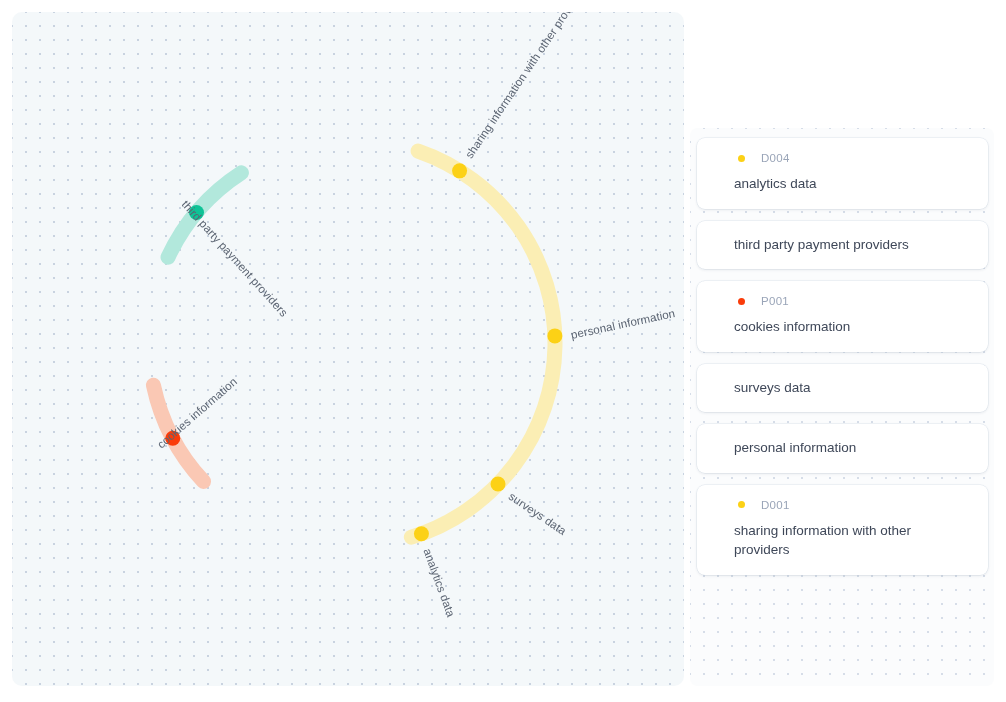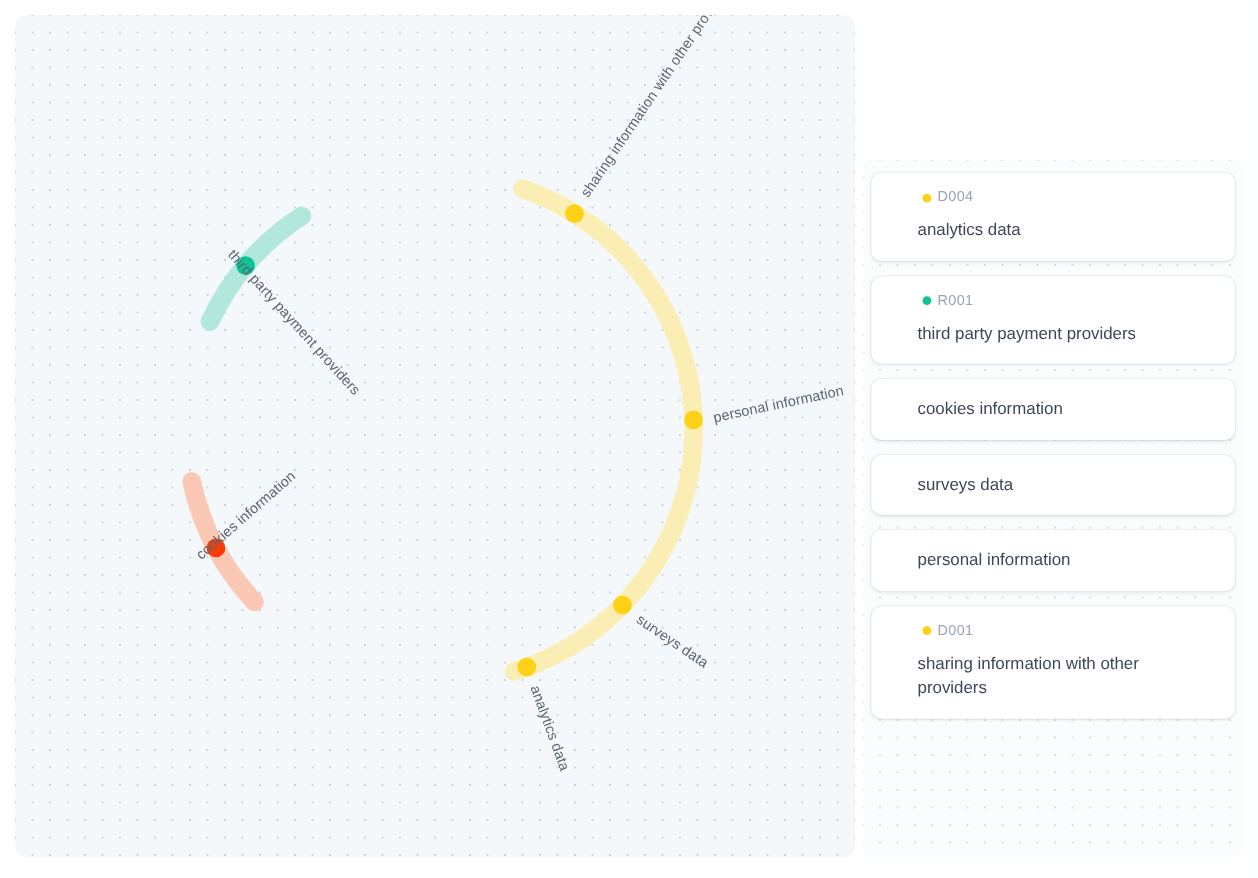--- a/index.html
+++ b/index.html
@@ -79,21 +79,21 @@
     background: #ffffff;
     border-radius: 8px;
     box-shadow: 0 1px 3px rgba(40, 60, 90, 0.10), 0 0 0 0.5px rgba(210, 220, 232, 0.55);
     padding: 14px 18px 15px 18px;
     box-sizing: border-box;
   }
 
   .legend-head {
     display: flex;
     align-items: center;
-    gap: 5px;
+    gap: 16px;
     margin-bottom: 10px;
     padding-left: 23px;
   }
 
   .legend-dot {
     width: 7px;
     height: 7px;
     border-radius: 50%;
     flex: 0 0 auto;
   }
@@ -141,27 +141,27 @@
   <div id="sidebar-panel">
     <div id="legend-list">
         <div class="legend-card">
           <div class="legend-head">
             <span class="legend-dot" style="background: rgb(252, 209, 22);"></span>
             <span class="legend-code">D004</span>
           </div>
           <div class="legend-label">analytics data</div>
         </div>
         <div class="legend-card">
-          <div class="legend-head">
-            <span class="legend-dot" style="background: rgb(14, 195, 150);"></span>
-            <span class="legend-code">R001</span>
-          </div>
           <div class="legend-label">third party payment providers</div>
         </div>
         <div class="legend-card">
+          <div class="legend-head">
+            <span class="legend-dot" style="background: rgb(250, 60, 10);"></span>
+            <span class="legend-code">P001</span>
+          </div>
           <div class="legend-label">cookies information</div>
         </div>
         <div class="legend-card">
           <div class="legend-label">surveys data</div>
         </div>
         <div class="legend-card">
           <div class="legend-label">personal information</div>
         </div>
         <div class="legend-card">
           <div class="legend-head">

